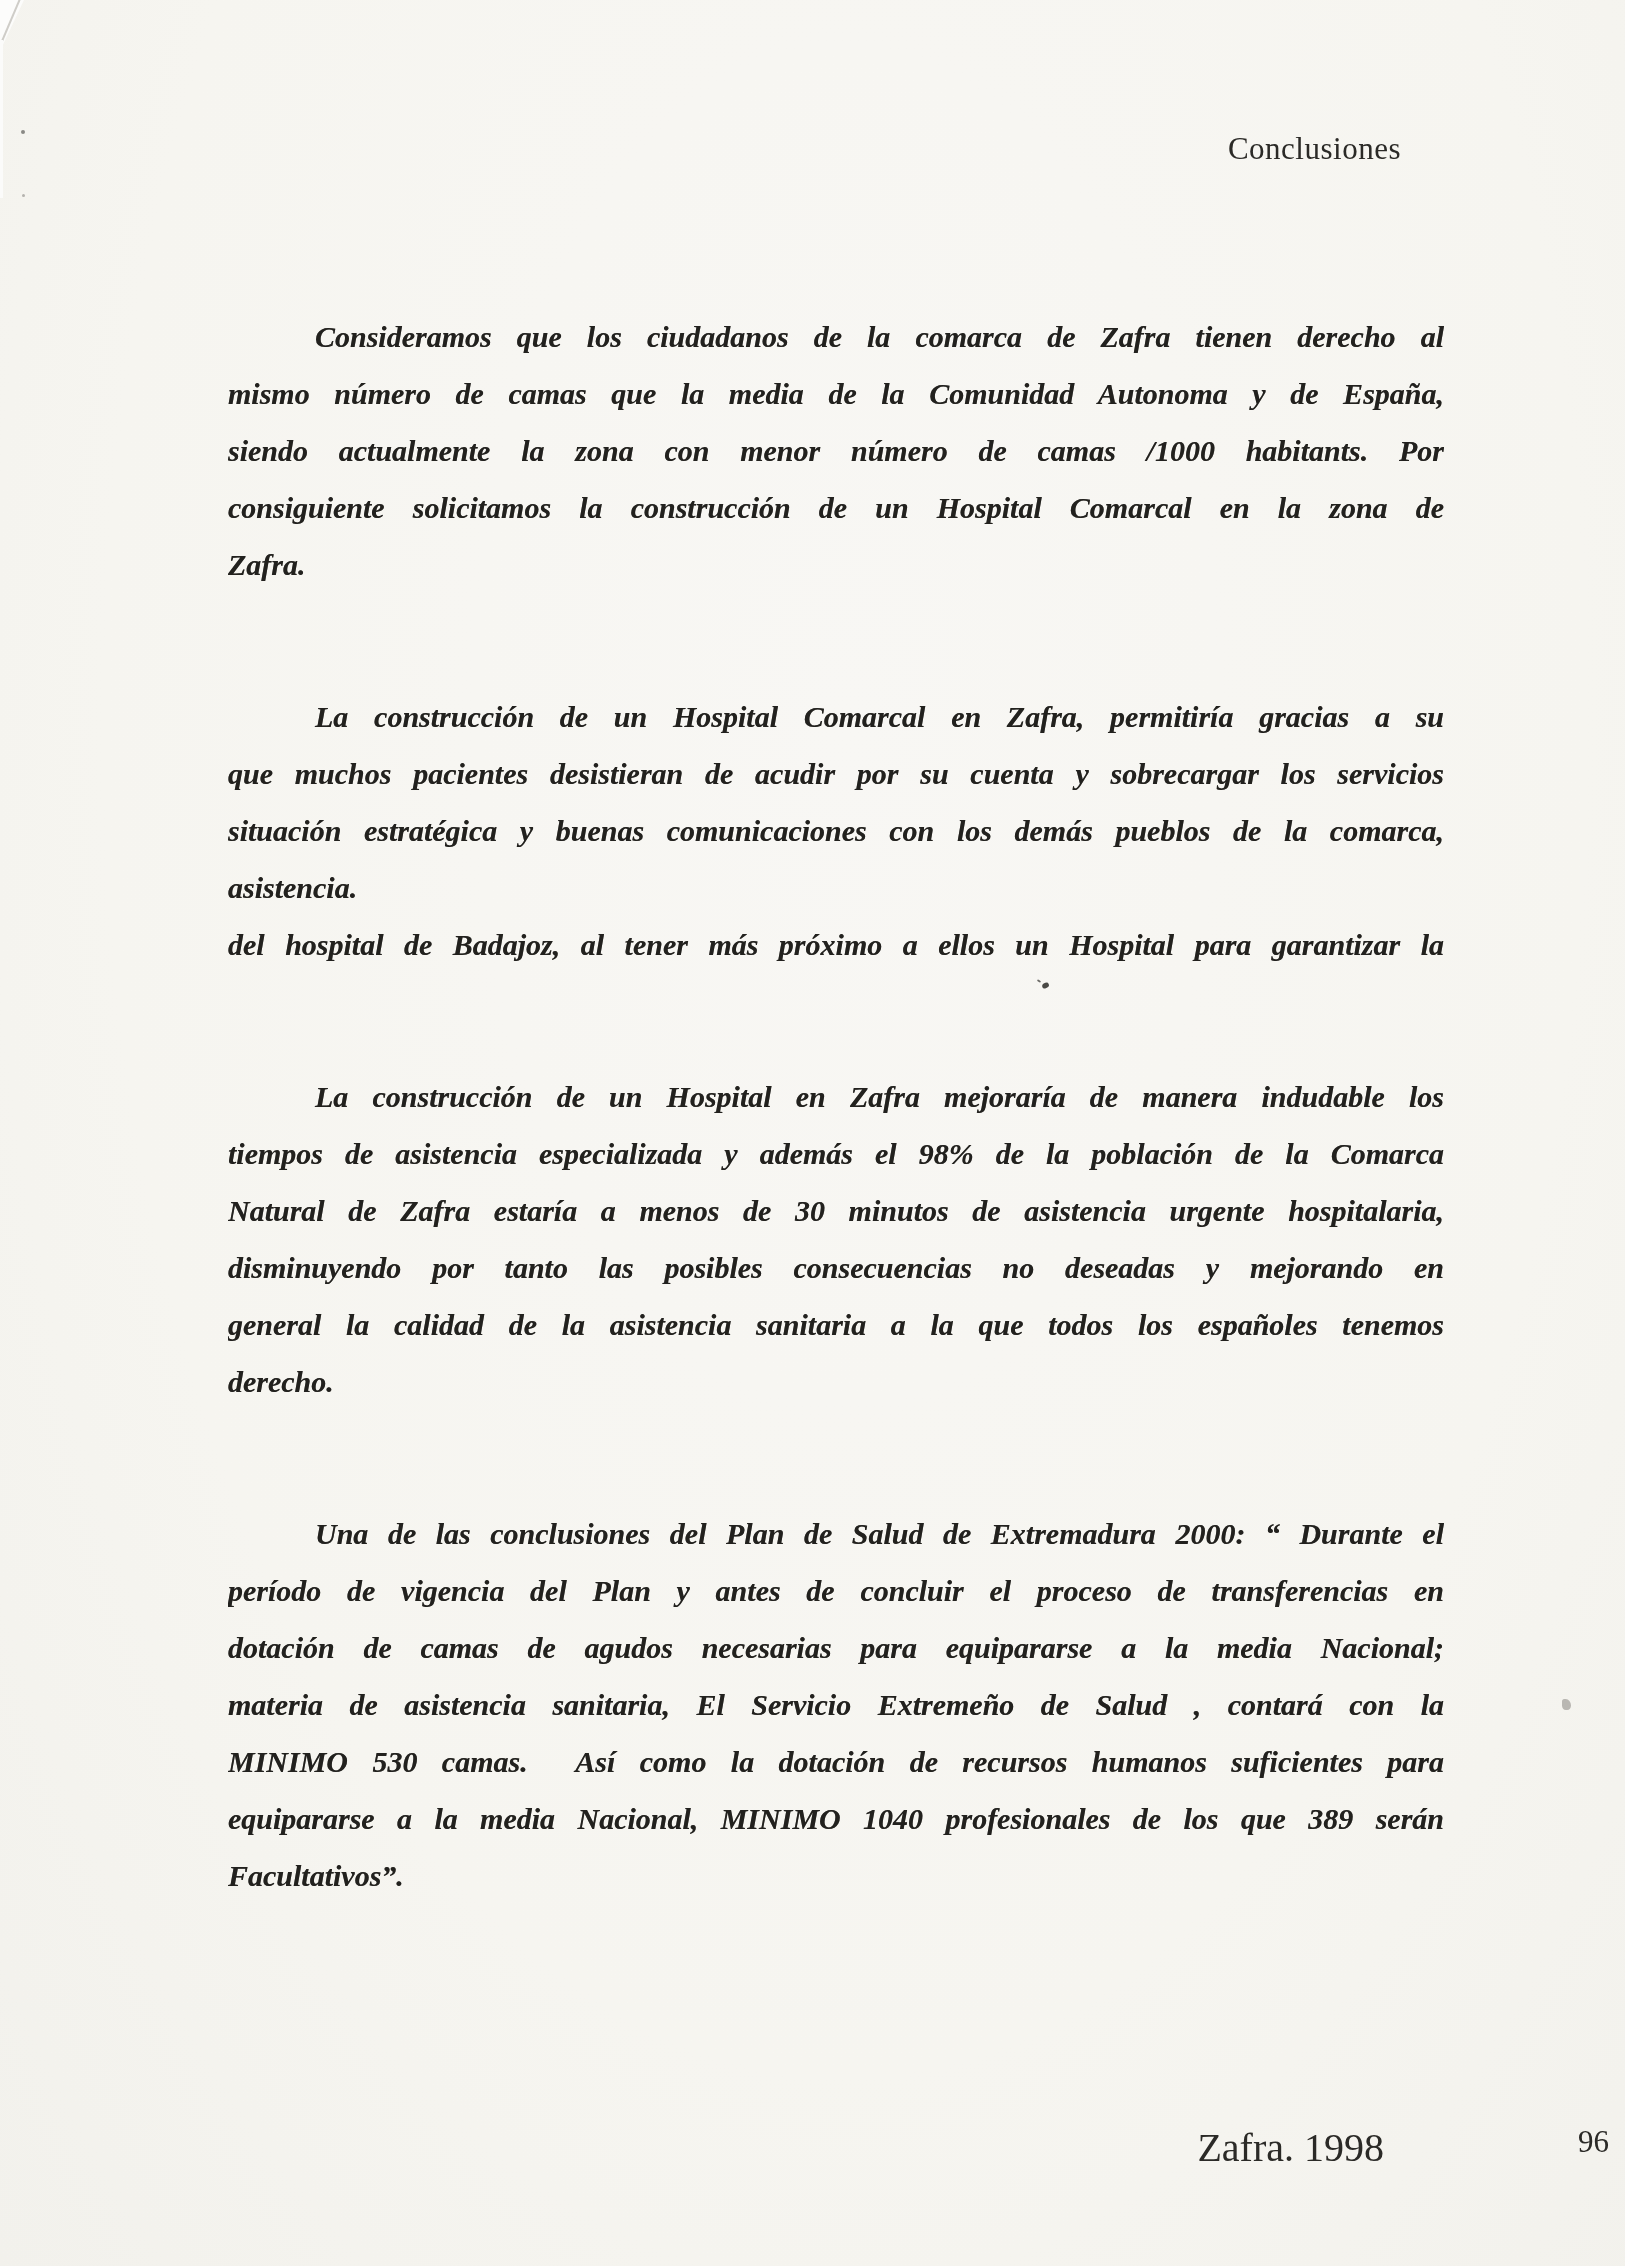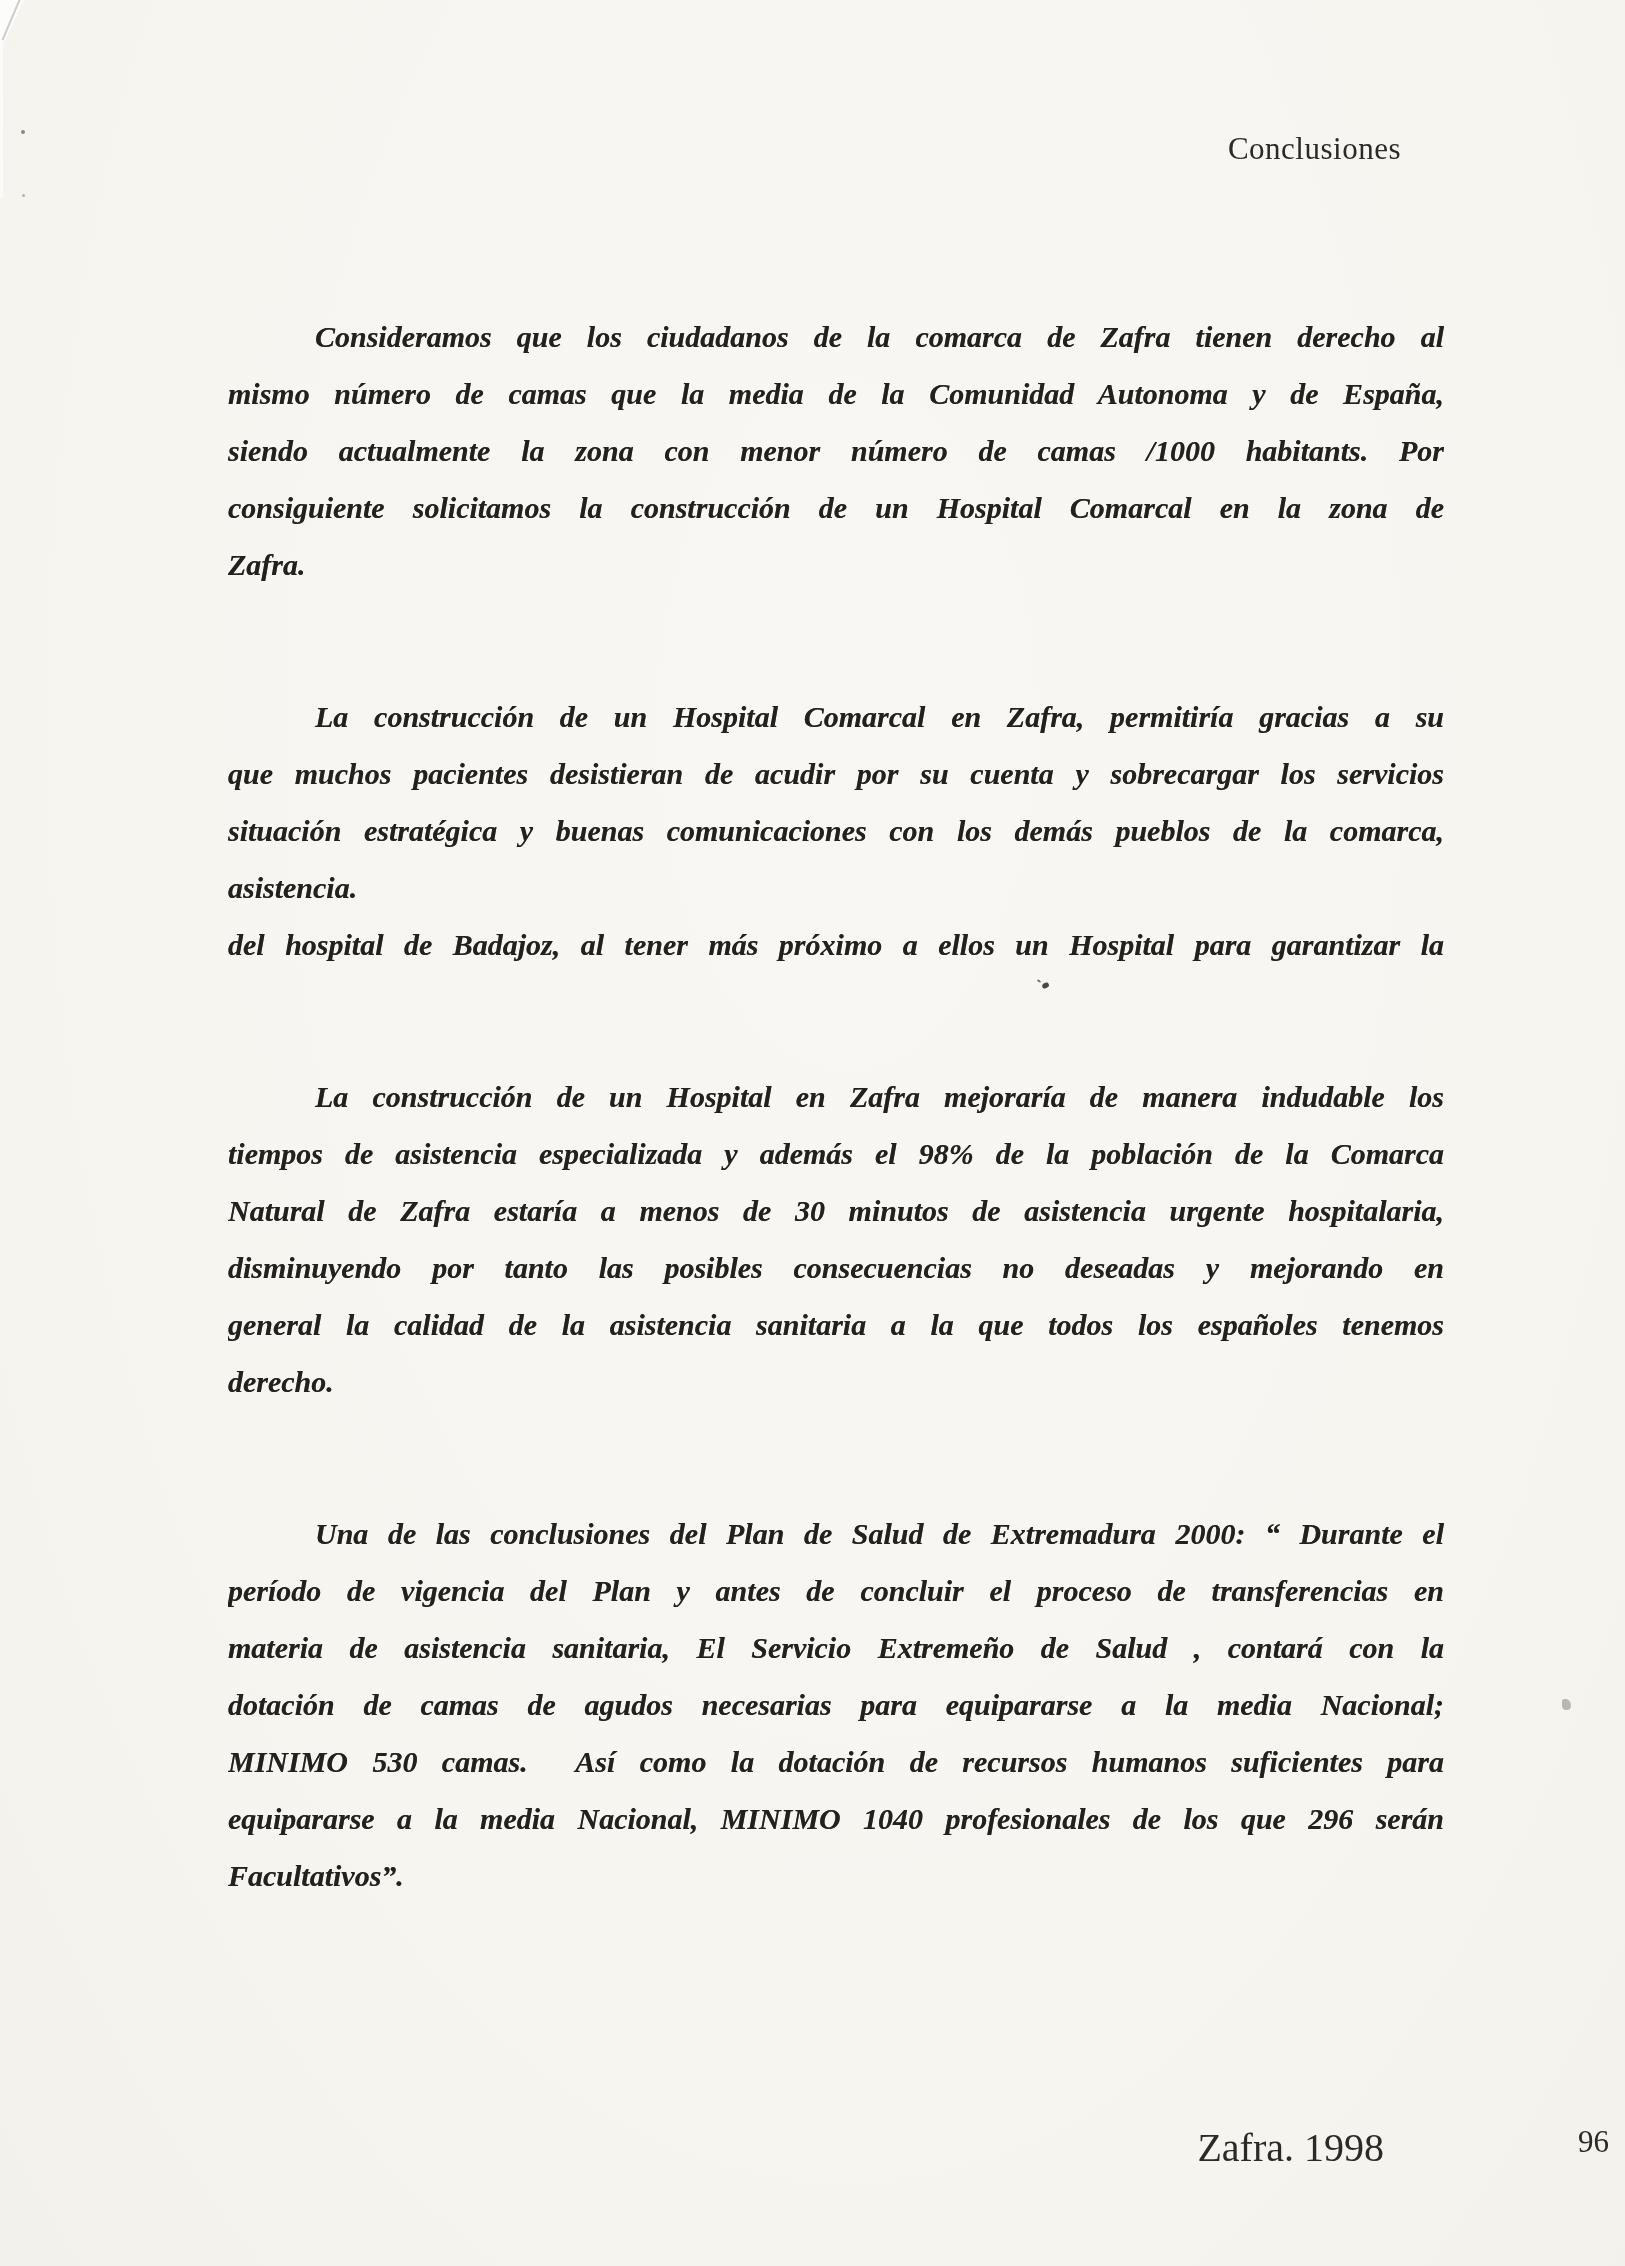--- a/index.html
+++ b/index.html
@@ -106,24 +106,24 @@
         <div class="line first">La construcción de un Hospital en Zafra mejoraría de manera indudable los</div>
         <div class="line">tiempos de asistencia especializada y además el 98% de la población de la Comarca</div>
         <div class="line">Natural de Zafra estaría a menos de 30 minutos de asistencia urgente hospitalaria,</div>
         <div class="line">disminuyendo por tanto las posibles consecuencias no deseadas y mejorando en</div>
         <div class="line">general la calidad de la asistencia sanitaria a la que todos los españoles tenemos</div>
         <div class="line last">derecho.</div>
       </div>
       <div class="para">
         <div class="line first">Una de las conclusiones del Plan de Salud de Extremadura 2000: “ Durante el</div>
         <div class="line">período de vigencia del Plan y antes de concluir el proceso de transferencias en</div>
+        <div class="line">dotación de camas de agudos necesarias para equipararse a la media Nacional;</div>
         <div class="line">materia de asistencia sanitaria, El Servicio Extremeño de Salud , contará con la</div>
-        <div class="line">dotación de camas de agudos necesarias para equipararse a la media Nacional;</div>
         <div class="line">MINIMO 530 camas.&nbsp; Así como la dotación de recursos humanos suficientes para</div>
-        <div class="line">equipararse a la media Nacional, MINIMO 1040 profesionales de los que 296 serán</div>
+        <div class="line">equipararse a la media Nacional, MINIMO 1040 profesionales de los que 389 serán</div>
         <div class="line last">Facultativos”.</div>
       </div>
     </div>
 
 
   <div class="footer-center">96</div>
 
   <div class="footer-right">Zafra. 1998</div>
 
   <div class="speck s1"></div>

